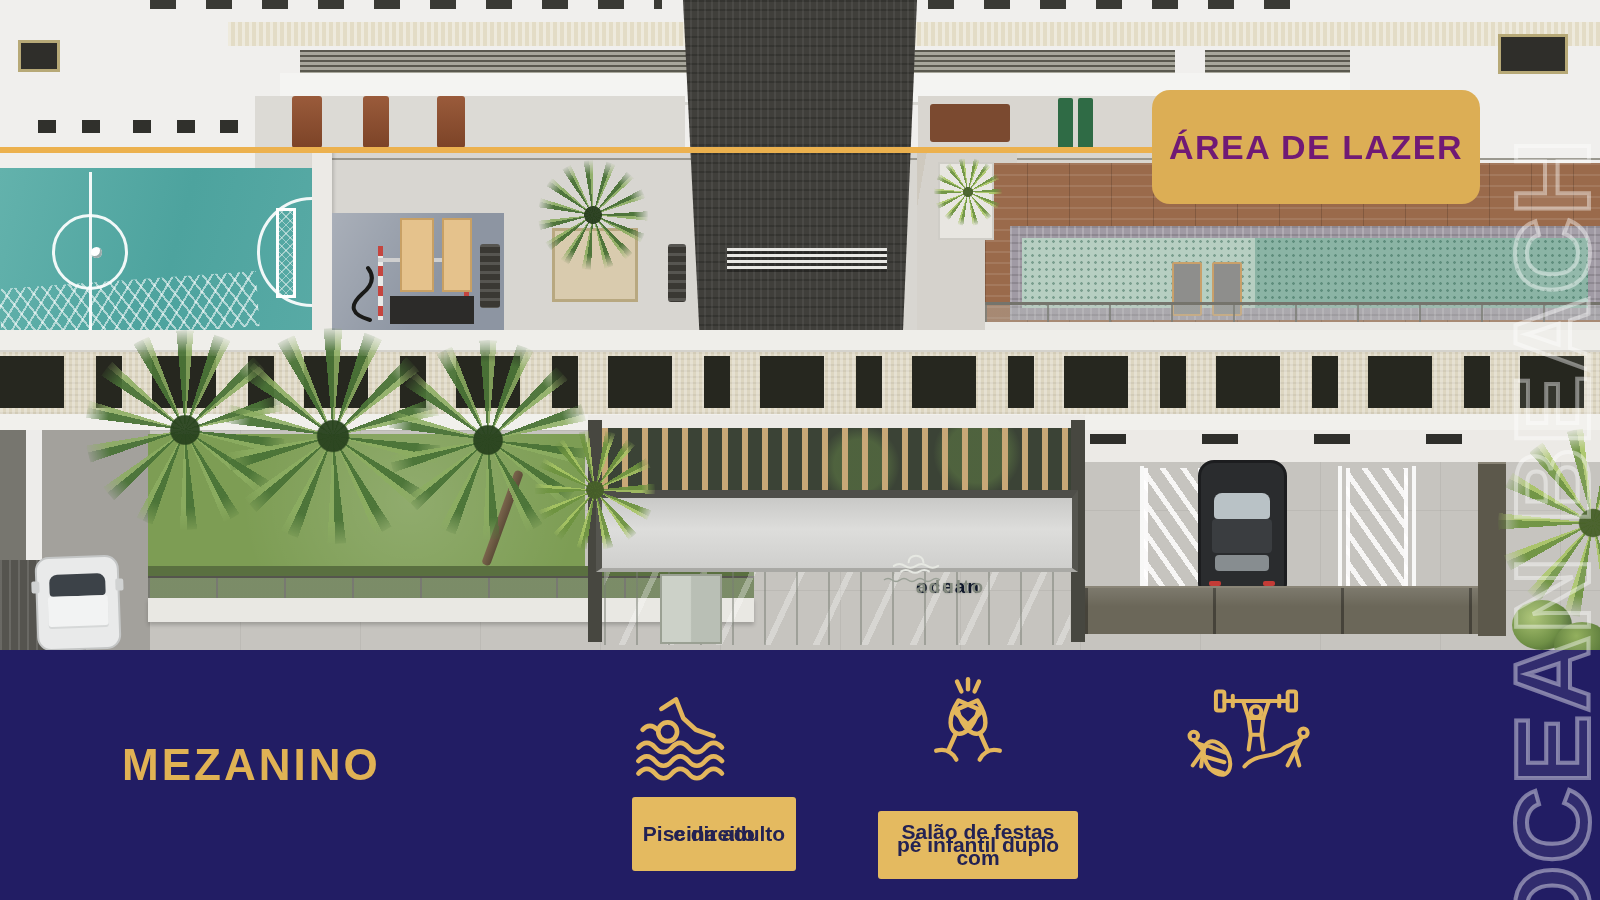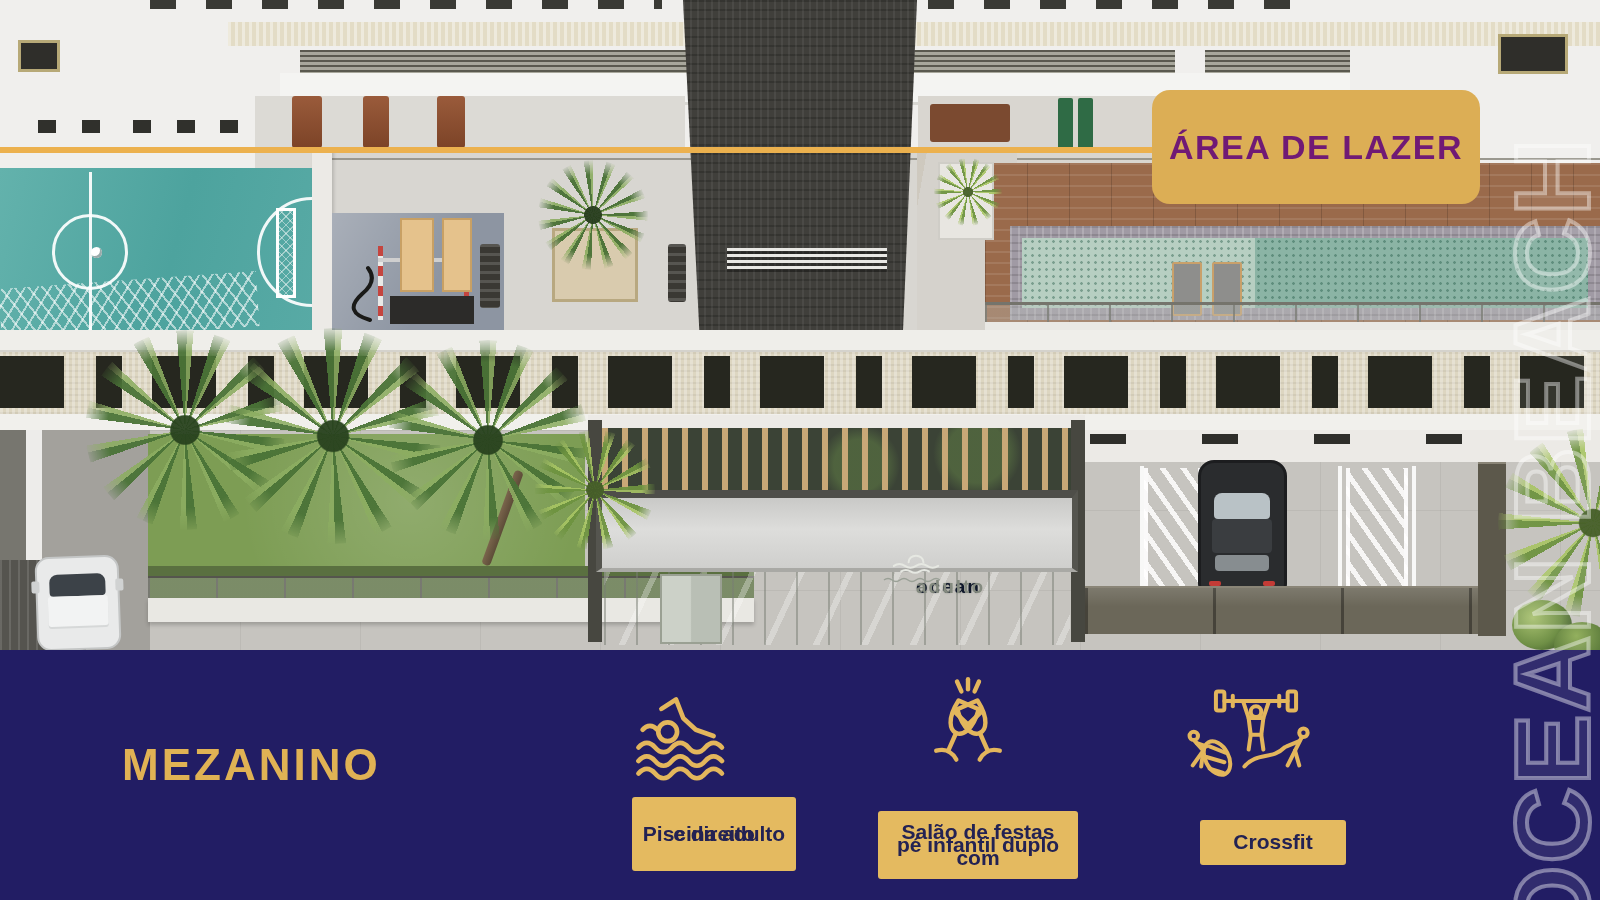--- a/index.html
+++ b/index.html
@@ -405,19 +405,15 @@
         <path d="M19,60 L28,63"></path>
         <path d="M25,67 L23,82"></path>
       <path d="M64,82 C76,68 90,76 102,64"></path>
       <circle cx="120" cy="50" r="4"></circle>
       <path d="M118,55 L112,67"></path>
         <path d="M116,58 L104,63"></path>
       <path d="M112,67 L105,81"></path>
         <path d="M112,67 L116,81"></path>
     </g>
   </svg>
-  <div class="label-box" style="left:1200px;top:820px;width:146px;height:45px;">
-    <div>Crossfit</div>
-    <div></div>
-  </div>
 
   <div class="watermark">OCEAN BEACH</div>
 </div>
 
 </body></html>

